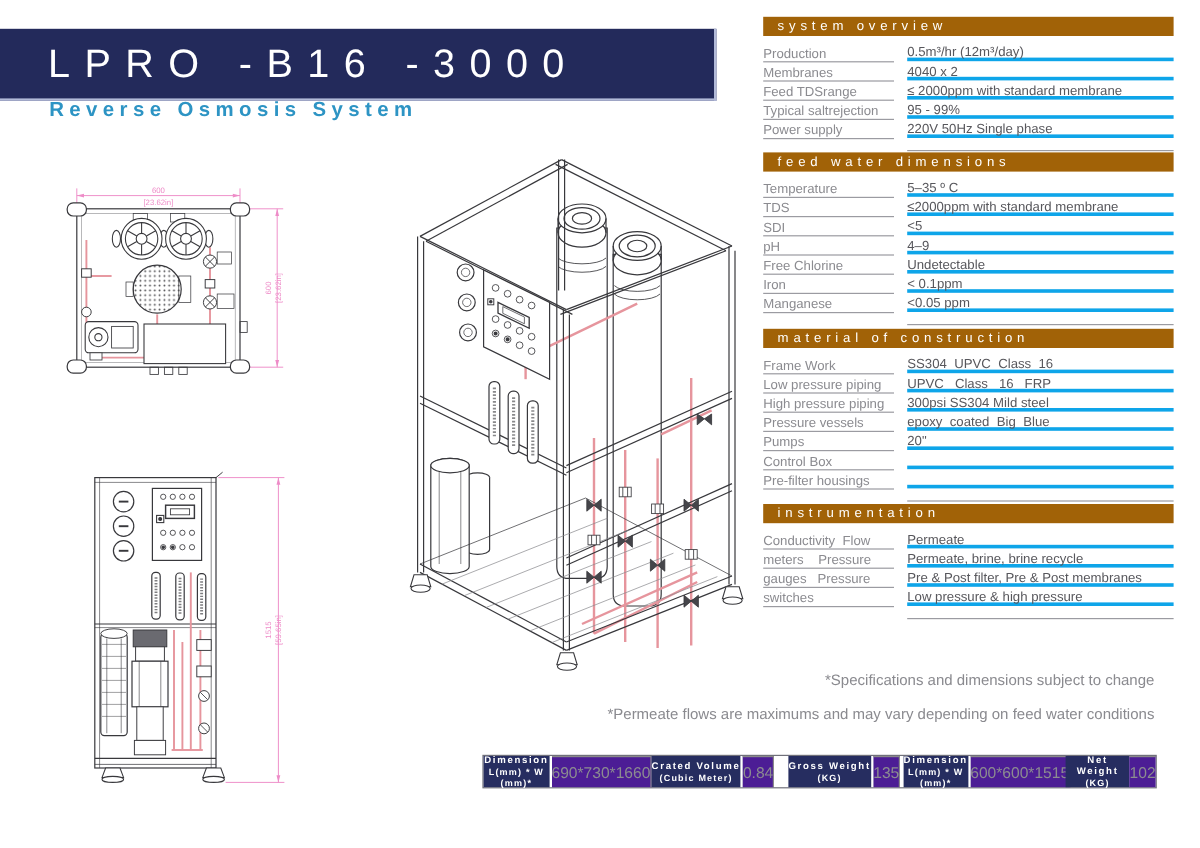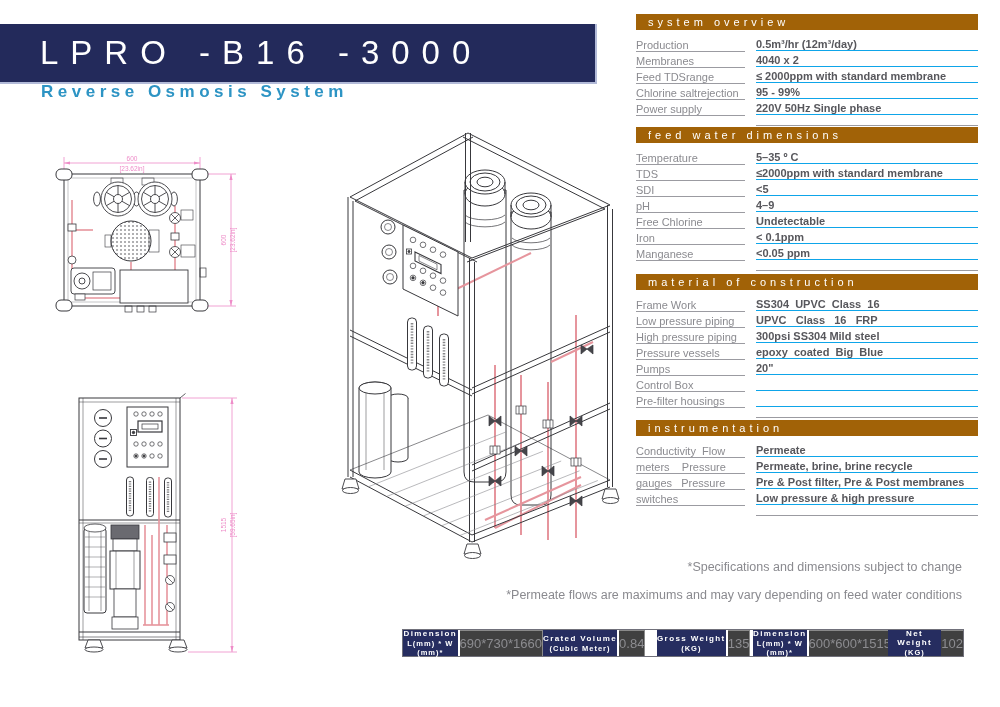--- a/index.html
+++ b/index.html
@@ -13,38 +13,38 @@
   .subtitle{position:absolute;left:41px;top:82px;color:#2d94c4;font-size:17px;font-weight:600;
             letter-spacing:4.5px;white-space:nowrap;}
   
   .spec{position:absolute;left:636px;width:342px;}
   .spec-bar{background:#a16207;color:#ffffff;font-size:11px;letter-spacing:4px;
             line-height:16px;height:16px;padding-left:12px;}
   .spec-rows{margin-top:5px;}
   .spec-row{display:flex;height:16px;box-sizing:border-box;}
   .spec-label{width:109px;margin-right:11px;border-bottom:1px solid #9b9ba1;color:#8b8b90;
               font-size:11px;padding-top:3px;white-space:pre;box-sizing:border-box;position:relative;top:1px;}
-  .spec-value{flex:1;border-bottom:1px solid #0ea5e9;color:#57575c;font-size:11px;
-              padding-top:3px;white-space:pre;box-sizing:border-box;font-weight:bold;}
+  .spec-value{flex:1;border-bottom:3px solid #0ea5e9;color:#57575c;font-size:11px;
+              padding-top:3px;white-space:pre;box-sizing:border-box;}
   .spec-tail{margin-left:120px;height:10px;border-bottom:1px solid #9b9ba1;}
   
   .note{position:absolute;right:38px;color:#8a8a8f;font-size:12.5px;white-space:nowrap;}
   
   .btable{position:absolute;left:402px;top:629px;width:560px;border:1px solid #70707a;
           display:flex;box-sizing:content-box;}
   .bt-col{display:flex;flex-direction:row;}
   .bt-col.w1{width:140px}.bt-col.w2{width:114px}.bt-col.w3{width:96px}
   .bt-col.w4{width:135px}.bt-col.w5{width:75px}
   .bt-head{background:#262d60;color:#fff;height:26px;text-align:center;
            display:flex;flex-direction:column;justify-content:center;box-sizing:border-box;}
   .bt-col:not(:last-child) .bt-head{border-right:2px solid #ffffff;}
   .bt-t{font-size:8px;letter-spacing:1.4px;font-weight:700;}
   .bt-s{font-size:7.5px;letter-spacing:1px;font-weight:700;margin-top:1px;}
   .bt-val{height:26px;line-height:26px;text-align:right;color:#8c8c90;font-size:13px;
-          border-top:1px solid #8a8a8a;box-sizing:border-box;background:#404040;}
+          border-top:1px solid #8a8a8a;box-sizing:border-box;background:#4c1d95;}
   .bt-col:not(:last-child) .bt-val{border-right:1px solid #8a8a8a;}
   
   .drawing{position:absolute;}
   svg text{font-family:"Liberation Sans", sans-serif;}
   .dimtxt{fill:#ee8cc8;font-size:6.5px;}
 </style>
 </head>
 <body>
 
 <div class="page">
@@ -63,21 +63,21 @@
         </div>
       <div class="spec-row">
           <span class="spec-label">Membranes</span>
           <span class="spec-value">4040 x 2</span>
         </div>
       <div class="spec-row">
           <span class="spec-label">Feed TDSrange</span>
           <span class="spec-value">≤ 2000ppm with standard membrane</span>
         </div>
       <div class="spec-row">
-          <span class="spec-label">Chlorine saltrejection</span>
+          <span class="spec-label">Typical saltrejection</span>
           <span class="spec-value">95 - 99%</span>
         </div>
       <div class="spec-row">
           <span class="spec-label">Power supply</span>
           <span class="spec-value">220V 50Hz Single phase</span>
         </div>
       <div class="spec-tail"></div>
     </div>
   </div>
 

